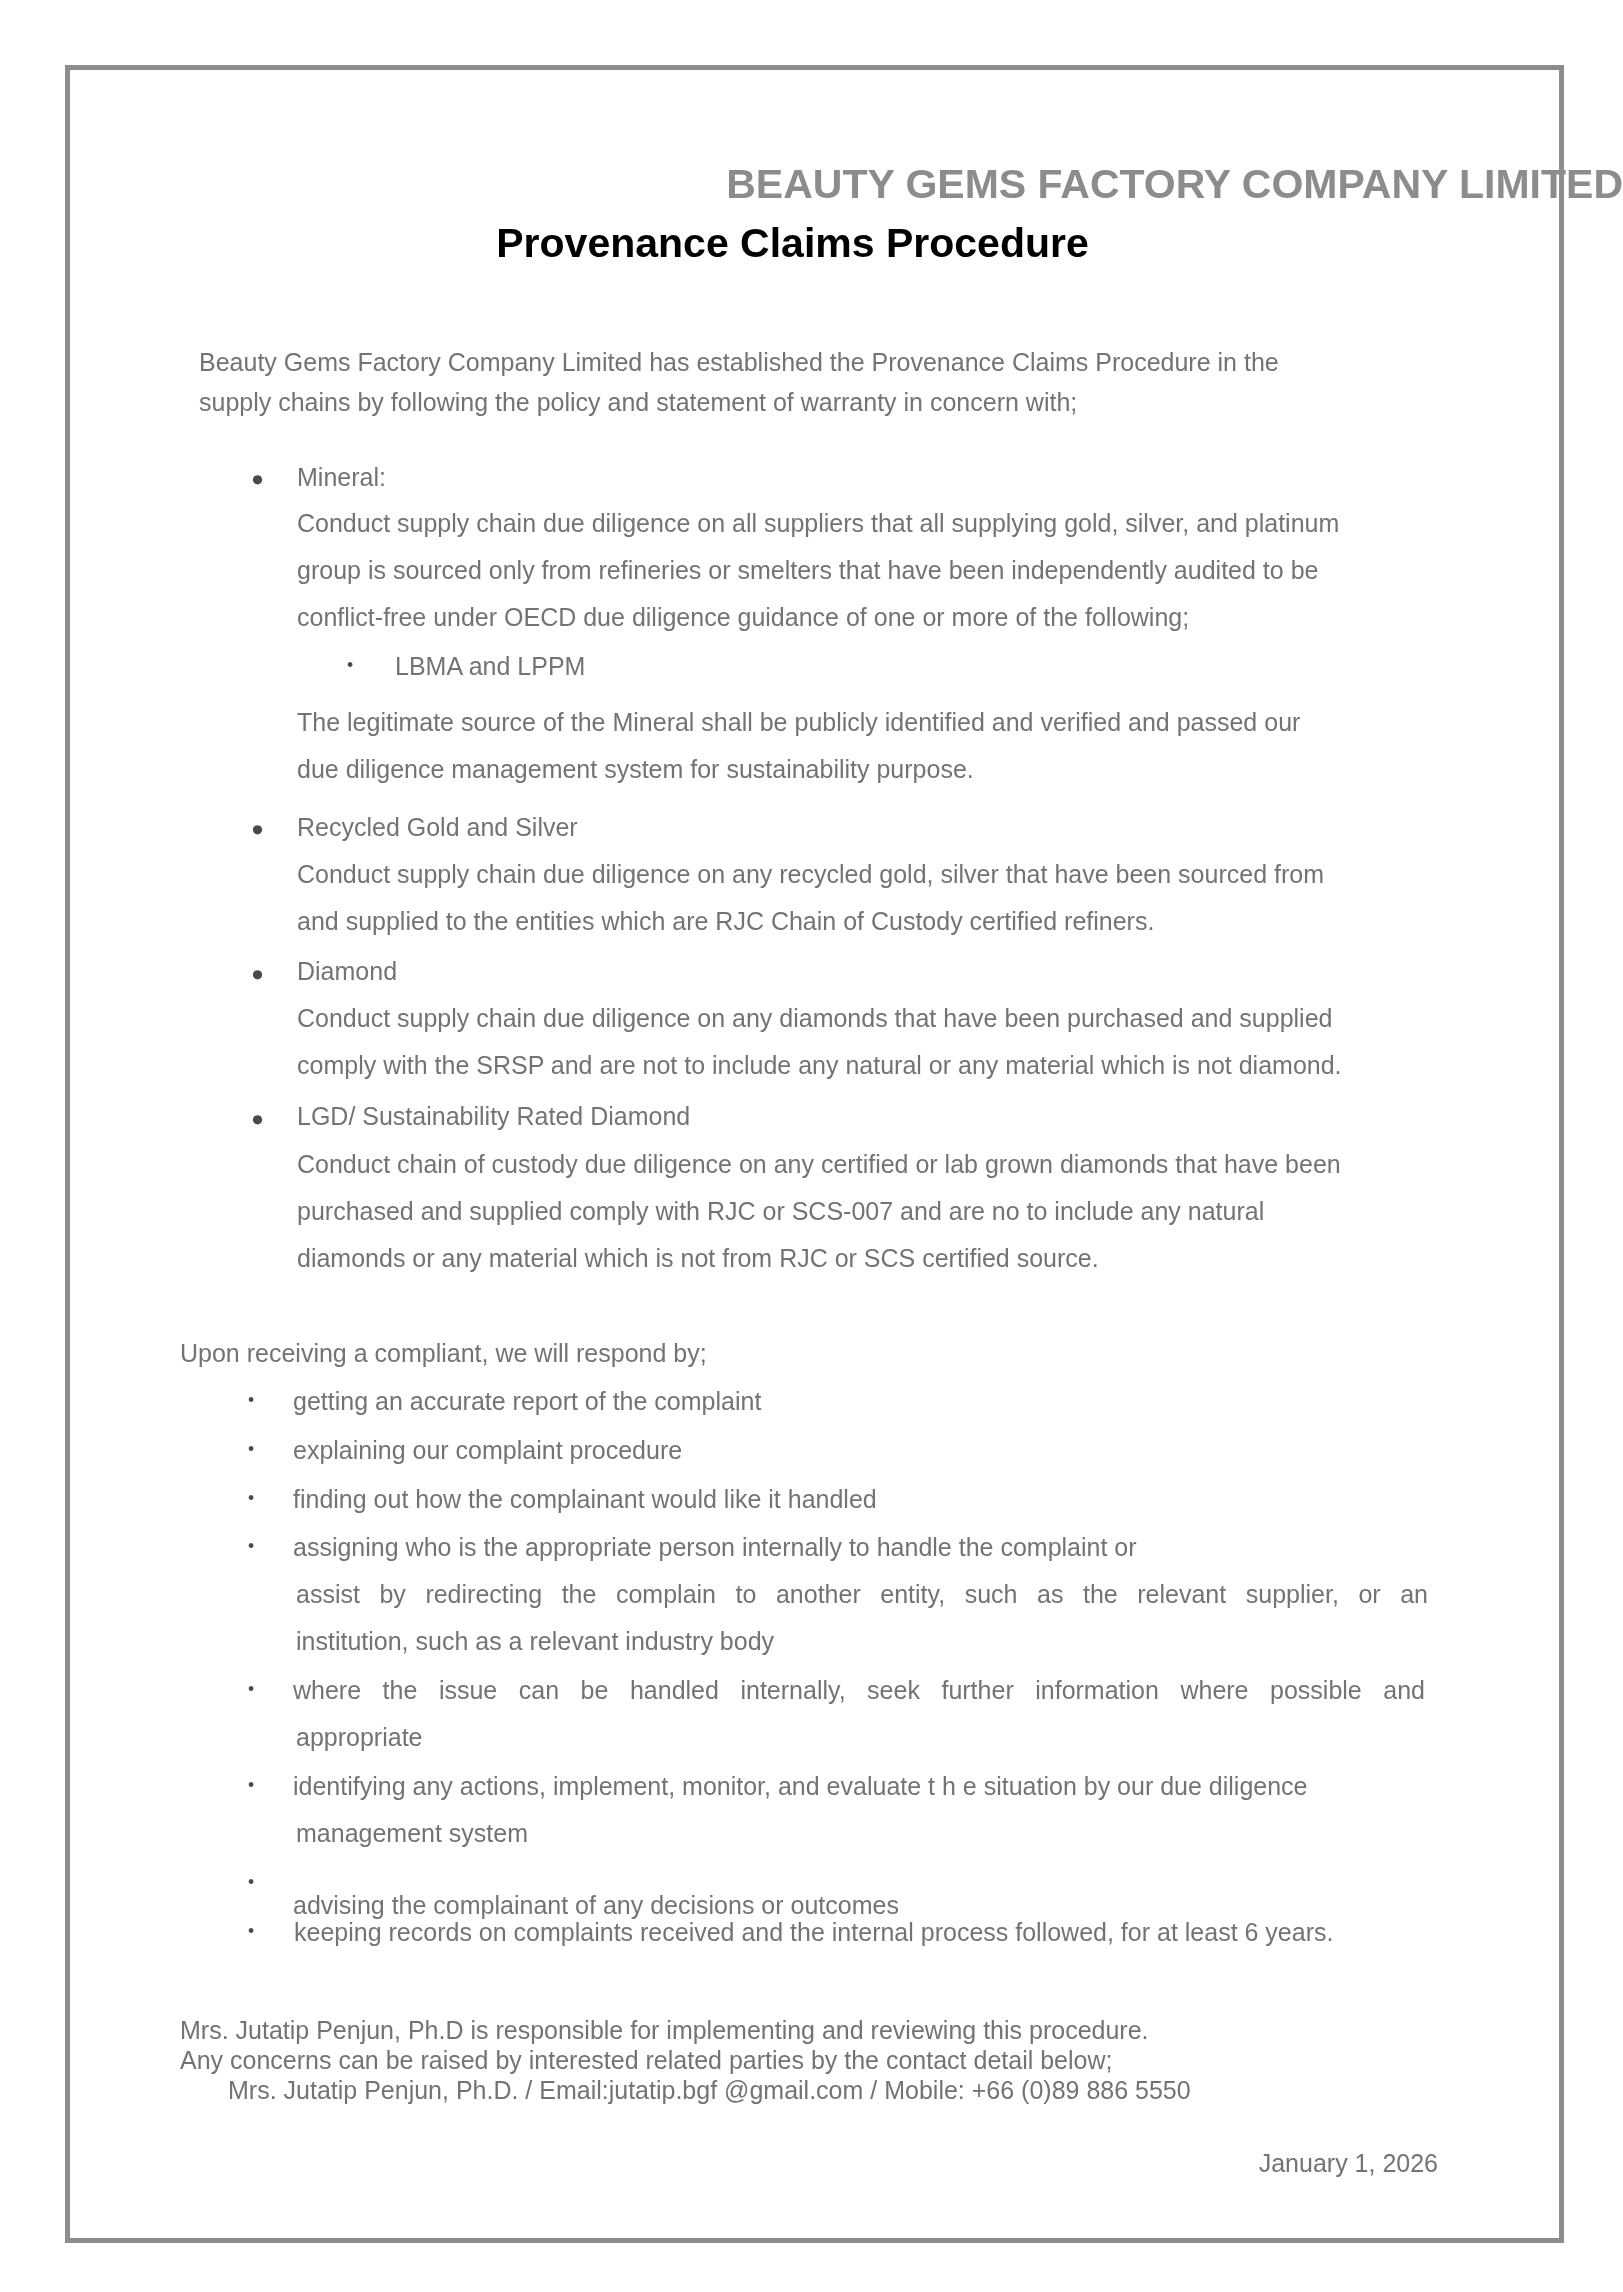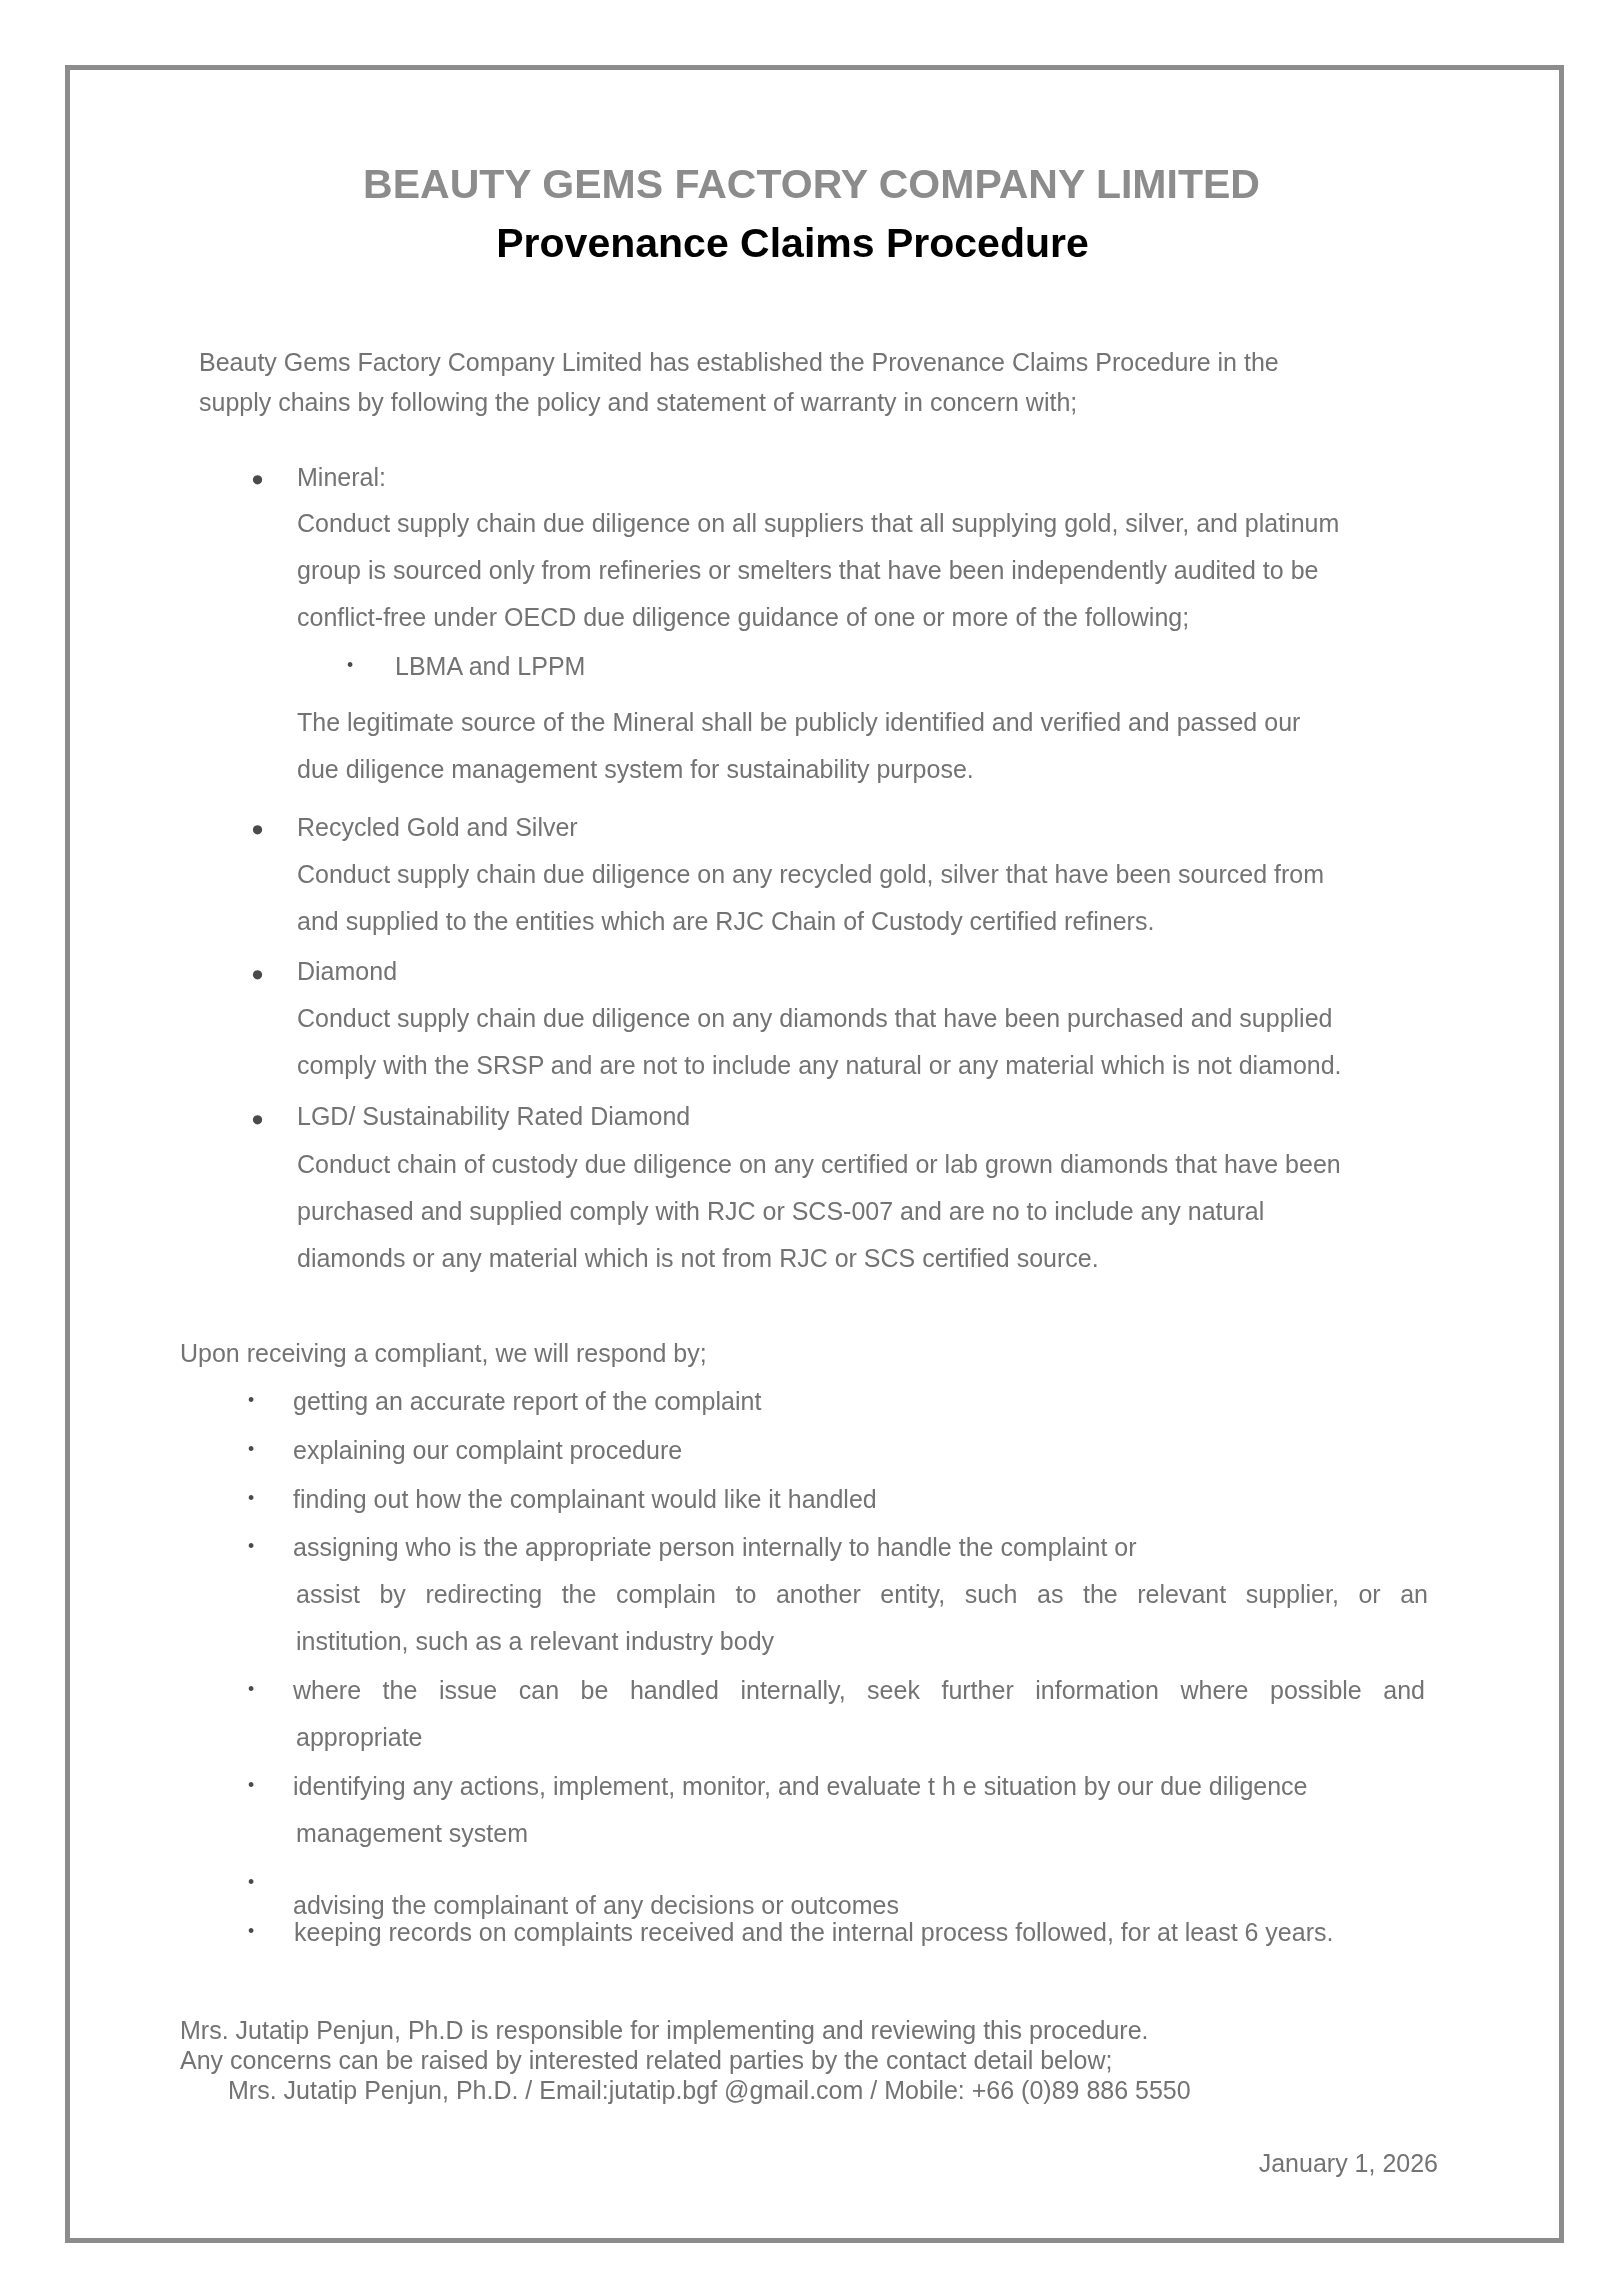--- a/index.html
+++ b/index.html
@@ -1,21 +1,21 @@
 <!DOCTYPE html>
 <html><head>
 <meta charset="utf-8">
 <style>
   html, body { margin: 0; padding: 0; background: #ffffff; }
   body { width: 1623px; height: 2293px; position: relative; overflow: hidden;
          font-family: "Liberation Sans", sans-serif; color: #4a4a4a; }
   .frame { position: absolute; left: 65px; top: 65px; width: 1489px; height: 2168px;
            border: 5.9px solid #8c8c8c; }
   .abs { position: absolute; white-space: nowrap; }
-  .title-company { left: 0; width: 1623px; top: 161px; text-align: center;
+  .title-company { left: 0; width: 1623px; top: 161px; text-align: right;
                    font-size: 41px; font-weight: bold; color: #8c8c8c; letter-spacing: 0px; }
   .title-doc { left: 0; width: 1585px; top: 220px; text-align: center;
                font-size: 41px; font-weight: bold; color: #000000; }
   .t { font-size: 25px; line-height: 31px; color: #737373; }
   .bullet { font-size: 21.6px; color: #4a4a4a; }
   .bullet-sm { font-size: 17.6px; color: #4a4a4a; }
   .just { white-space: normal; text-align: justify; text-align-last: justify; }
 </style>
 </head>
 <body>

